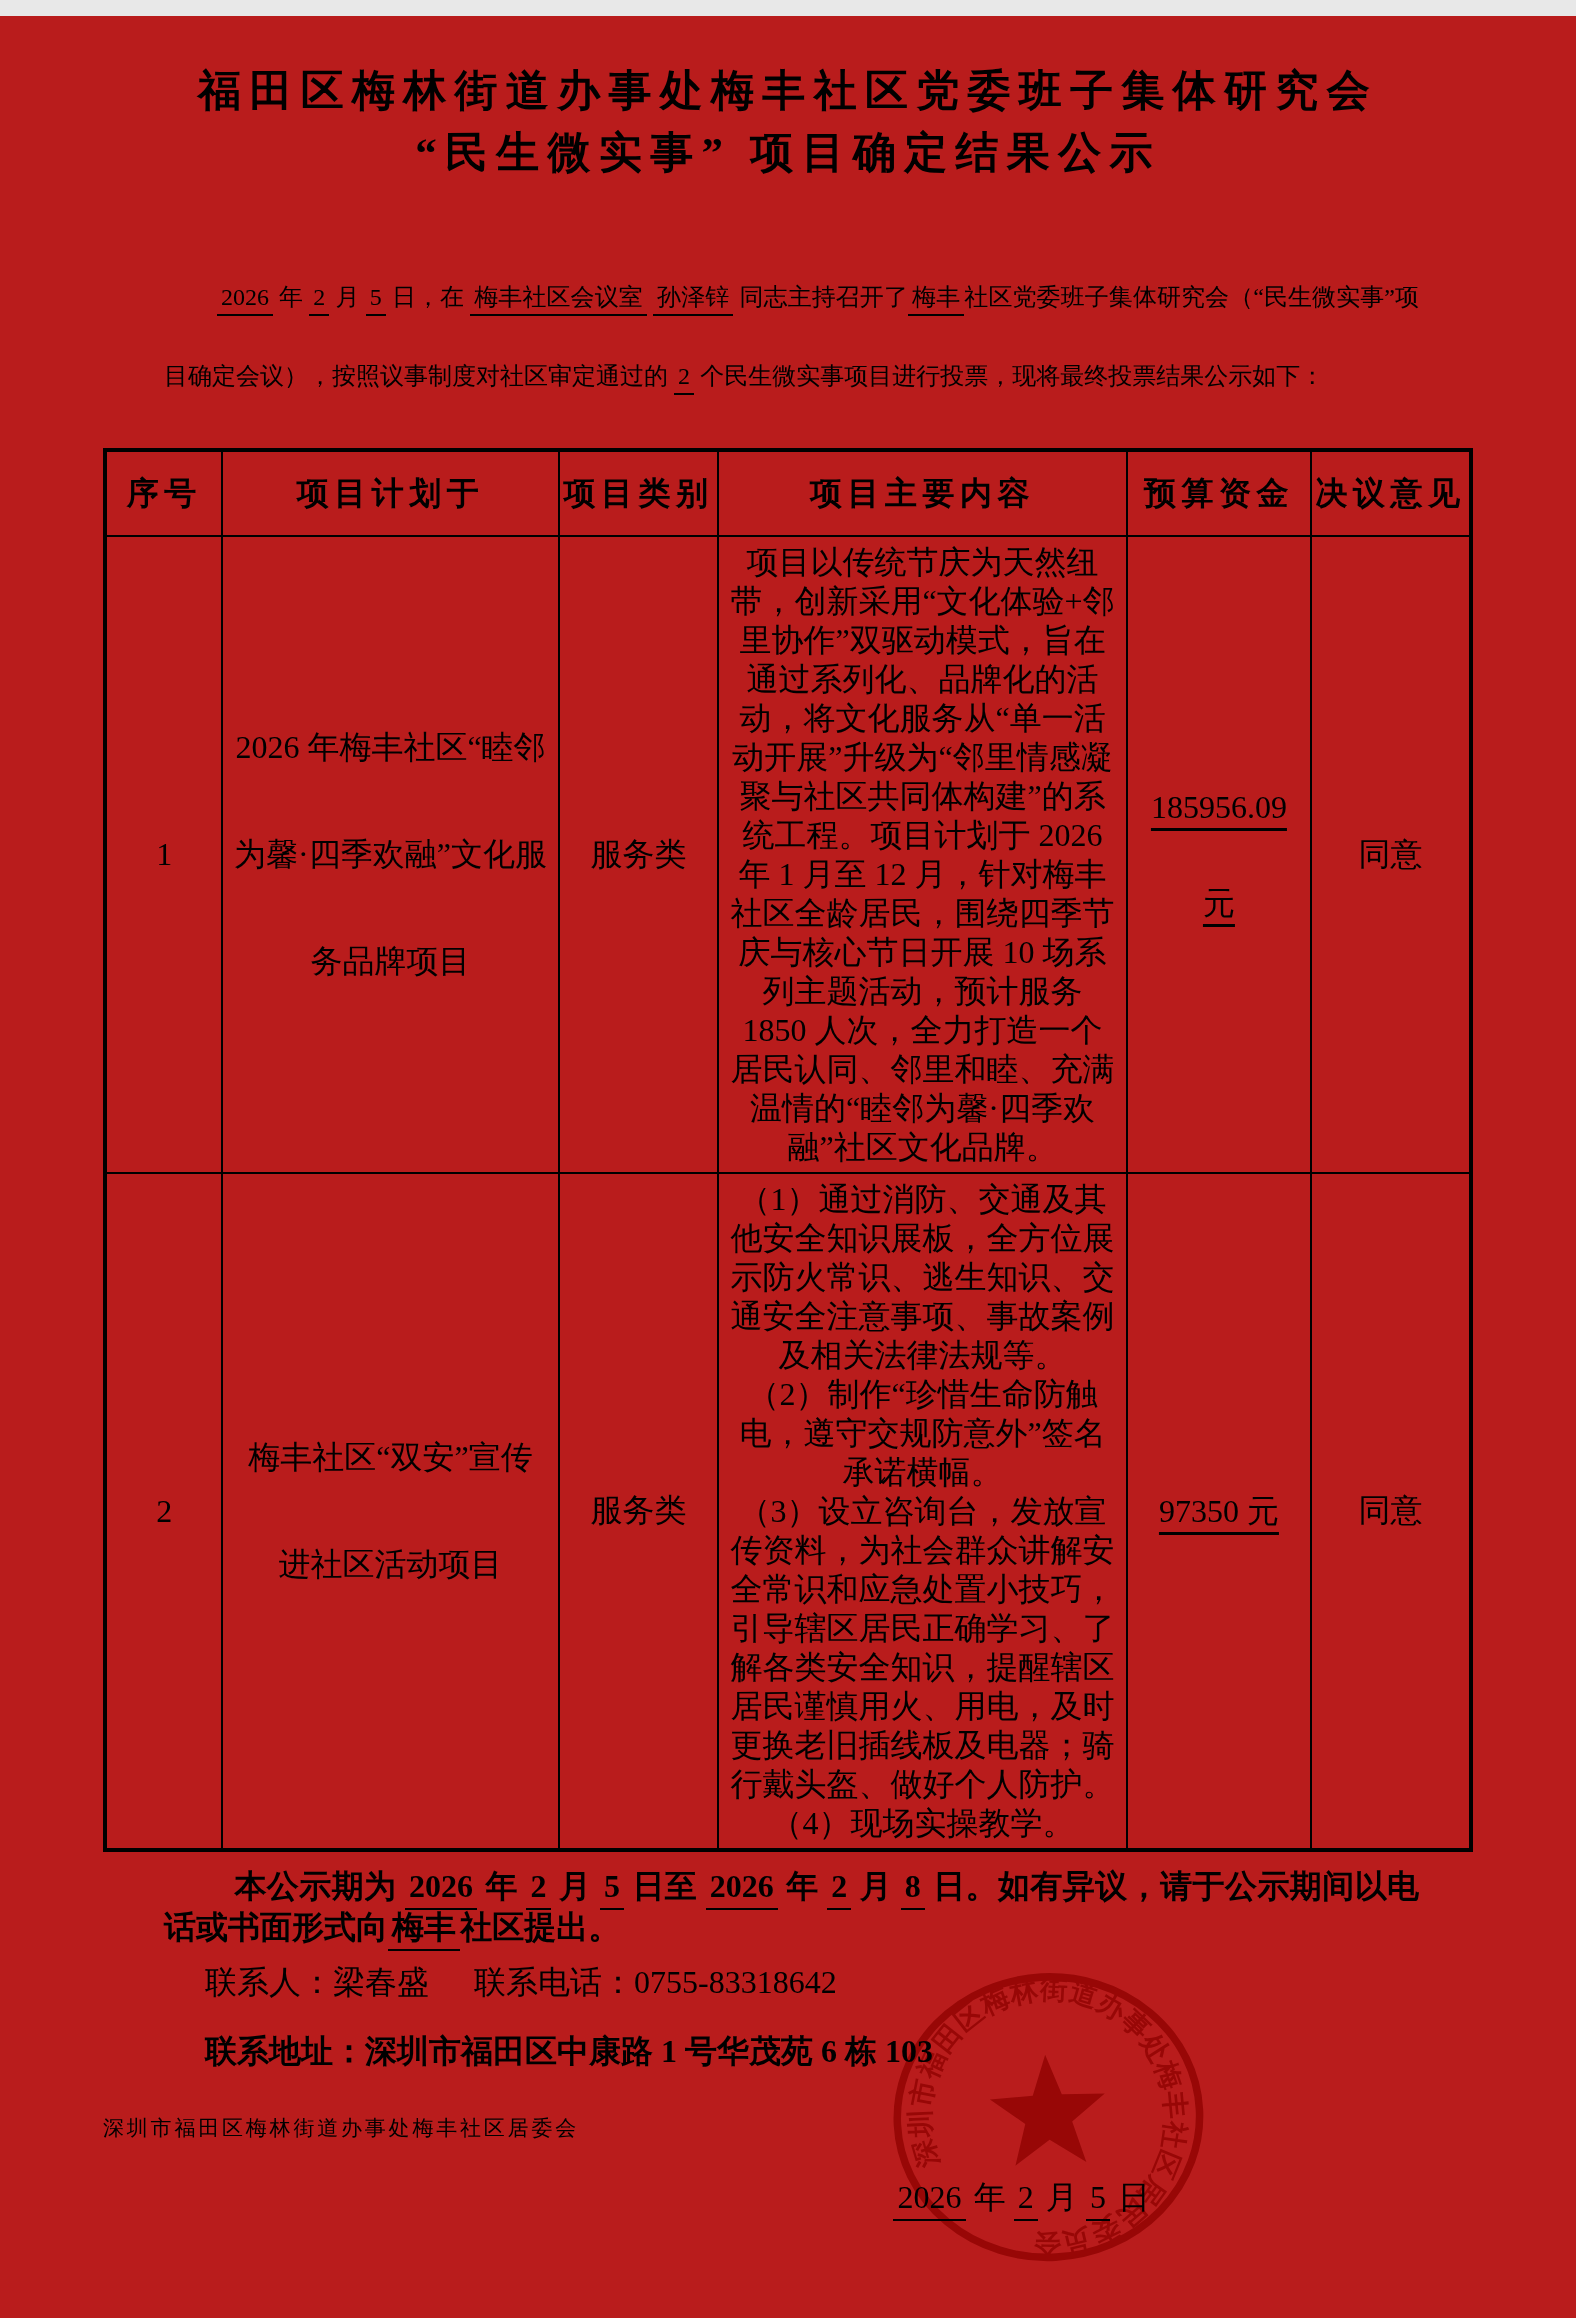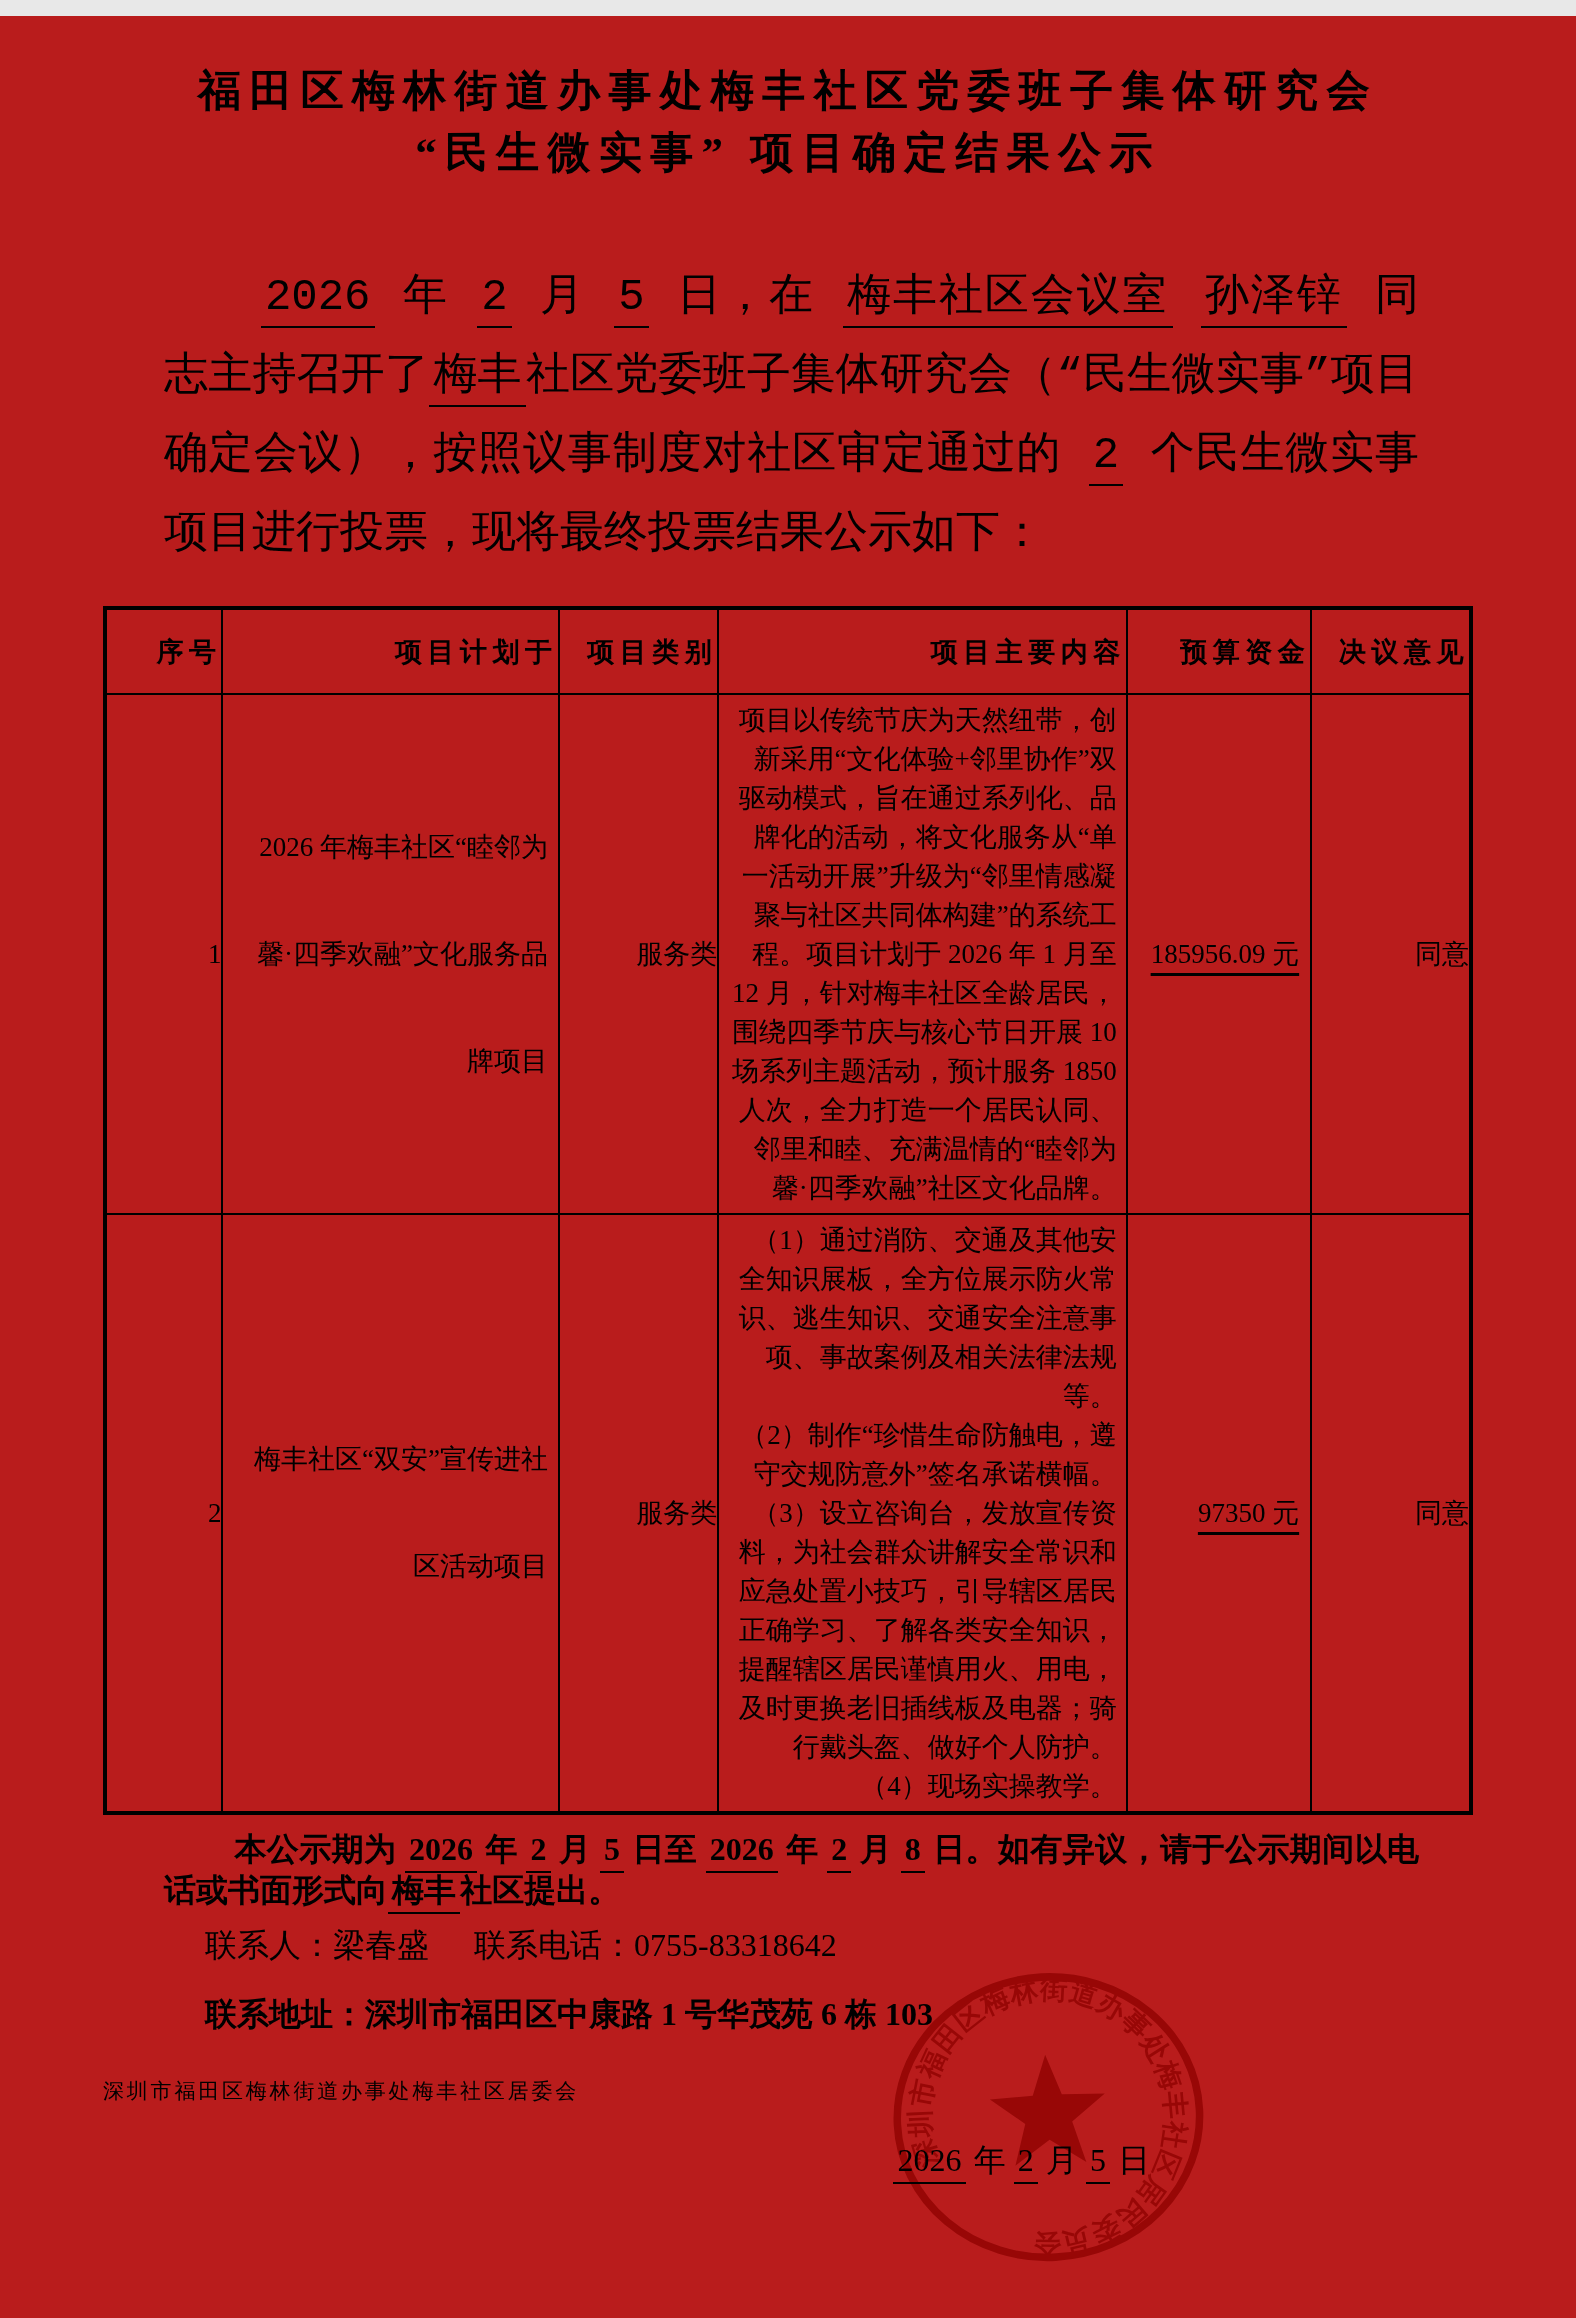--- a/index.html
+++ b/index.html
@@ -17,42 +17,41 @@
   }
   .title-line {
     text-align: center;
     font-size: 43px;
     font-weight: bold;
     line-height: 62px;
     letter-spacing: 8.3px;
   }
   .intro {
     margin: 74px 54px 0 61px;
-    font-size: 44px;
+    font-size: 24px;
     line-height: 79px;
     text-align: justify;
     text-indent: 2.2em;
-    font-family: Liberation Mono, monospace;
   }
   .u {
     border-bottom: 2.8px solid #000;
     padding: 0 4.1px 4.1px;
   }
   table.projects {
     width: 100%;
     margin-top: 32px;
     border-collapse: collapse;
     border: 4.1px solid #000;
     table-layout: fixed;
   }
   table.projects th, table.projects td {
     border: 2.8px solid #000;
-    text-align: right;
+    text-align: center;
     vertical-align: middle;
-    font-size: 27px;
+    font-size: 32px;
   }
   thead tr { height: 86px; }
   th { font-weight: bold; letter-spacing: 5.5px; }
   tr.row-1 { height: 509px; }
   tr.row-2 { height: 547px; }
   td.name-cell {
     font-size: 32px;
     line-height: 107px;
     text-align: justify;
     padding: 0 9.6px;

